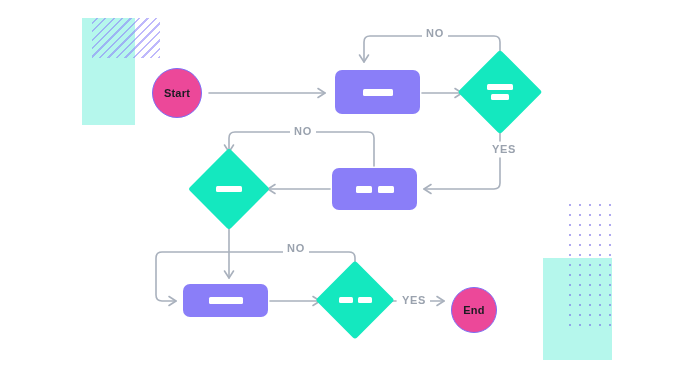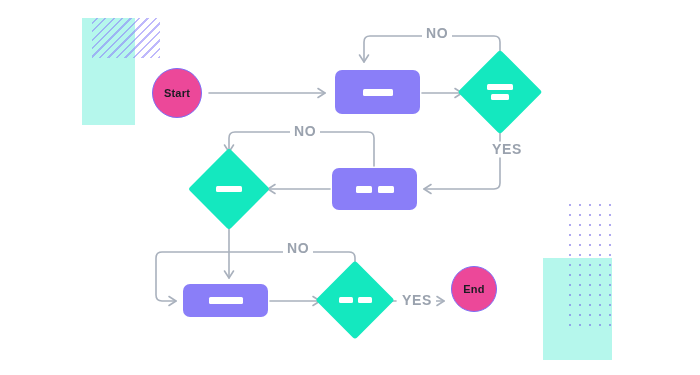--- a/index.html
+++ b/index.html
@@ -145,21 +145,21 @@
   }
   .diamond-bars .bar {
     background: #ffffff;
     height: 6px;
     border-radius: 1.5px;
   }
 
   
   .edge-label {
     position: absolute;
-    font-size: 14px;
+    font-size: 11px;
     font-weight: bold;
     color: #9aa2ae;
     letter-spacing: 0.7px;
     background: #ffffff;
     padding: 0 4px;
     white-space: nowrap;
     line-height: 11px;
   }
 </style>
 </head>
@@ -248,21 +248,21 @@
   <div class="node diamond-wrap" style="left:327px; top:272px; width:56px; height:56px;">
     <div class="diamond-shape"></div>
     <div class="diamond-bars">
       <div class="row">
         <span class="bar" style="width:14px;"></span>
         <span class="bar" style="width:14px;"></span>
       </div>
     </div>
   </div>
 
-  <div class="node terminator" style="left:451px; top:266px; width:46px; height:46px;">
+  <div class="node terminator" style="left:451px; top:287px; width:46px; height:46px;">
     <span>End</span>
   </div>
 
   <div class="edge-label" style="left:422px; top:28px;">NO</div>
   <div class="edge-label" style="left:290px; top:126px;">NO</div>
   <div class="edge-label" style="left:488px; top:144px;">YES</div>
   <div class="edge-label" style="left:283px; top:243px;">NO</div>
   <div class="edge-label" style="left:398px; top:295px;">YES</div>
 
 </div>

